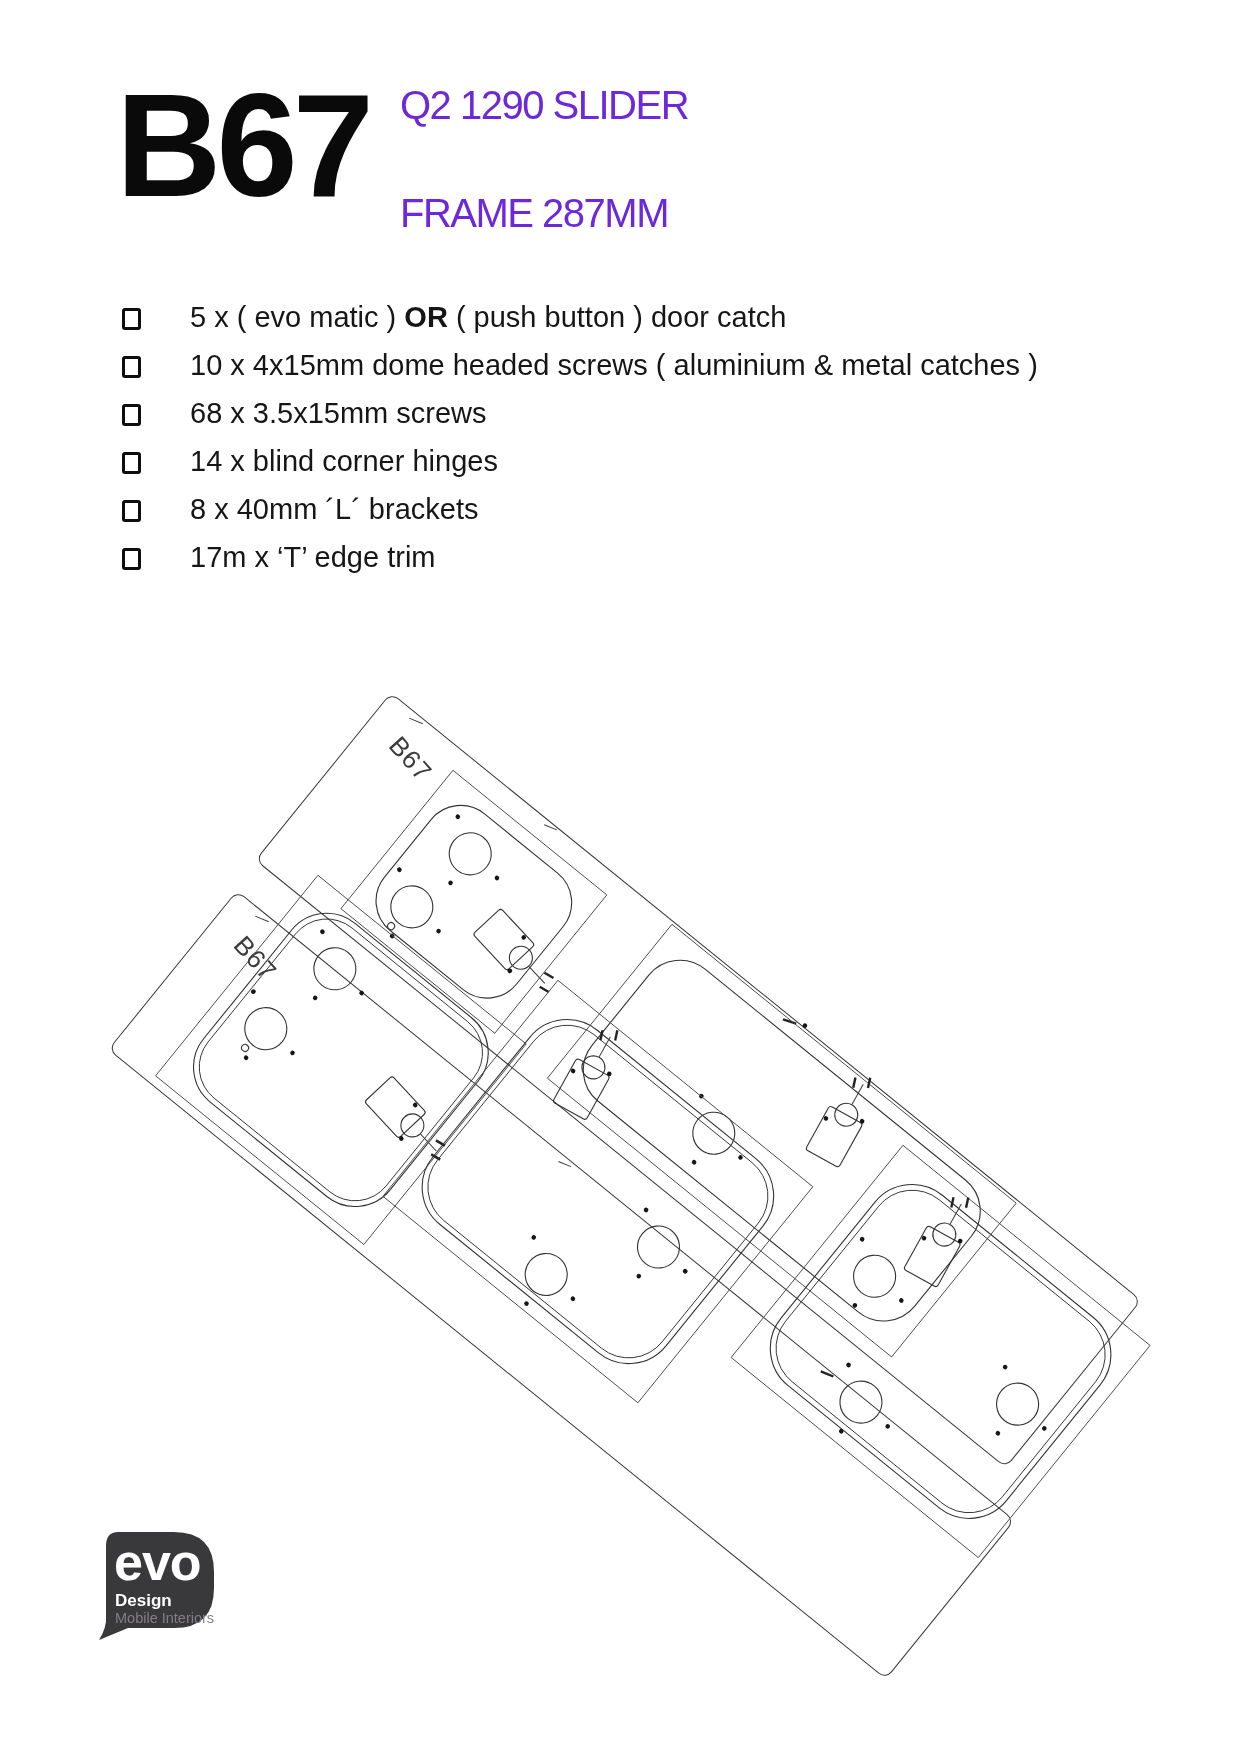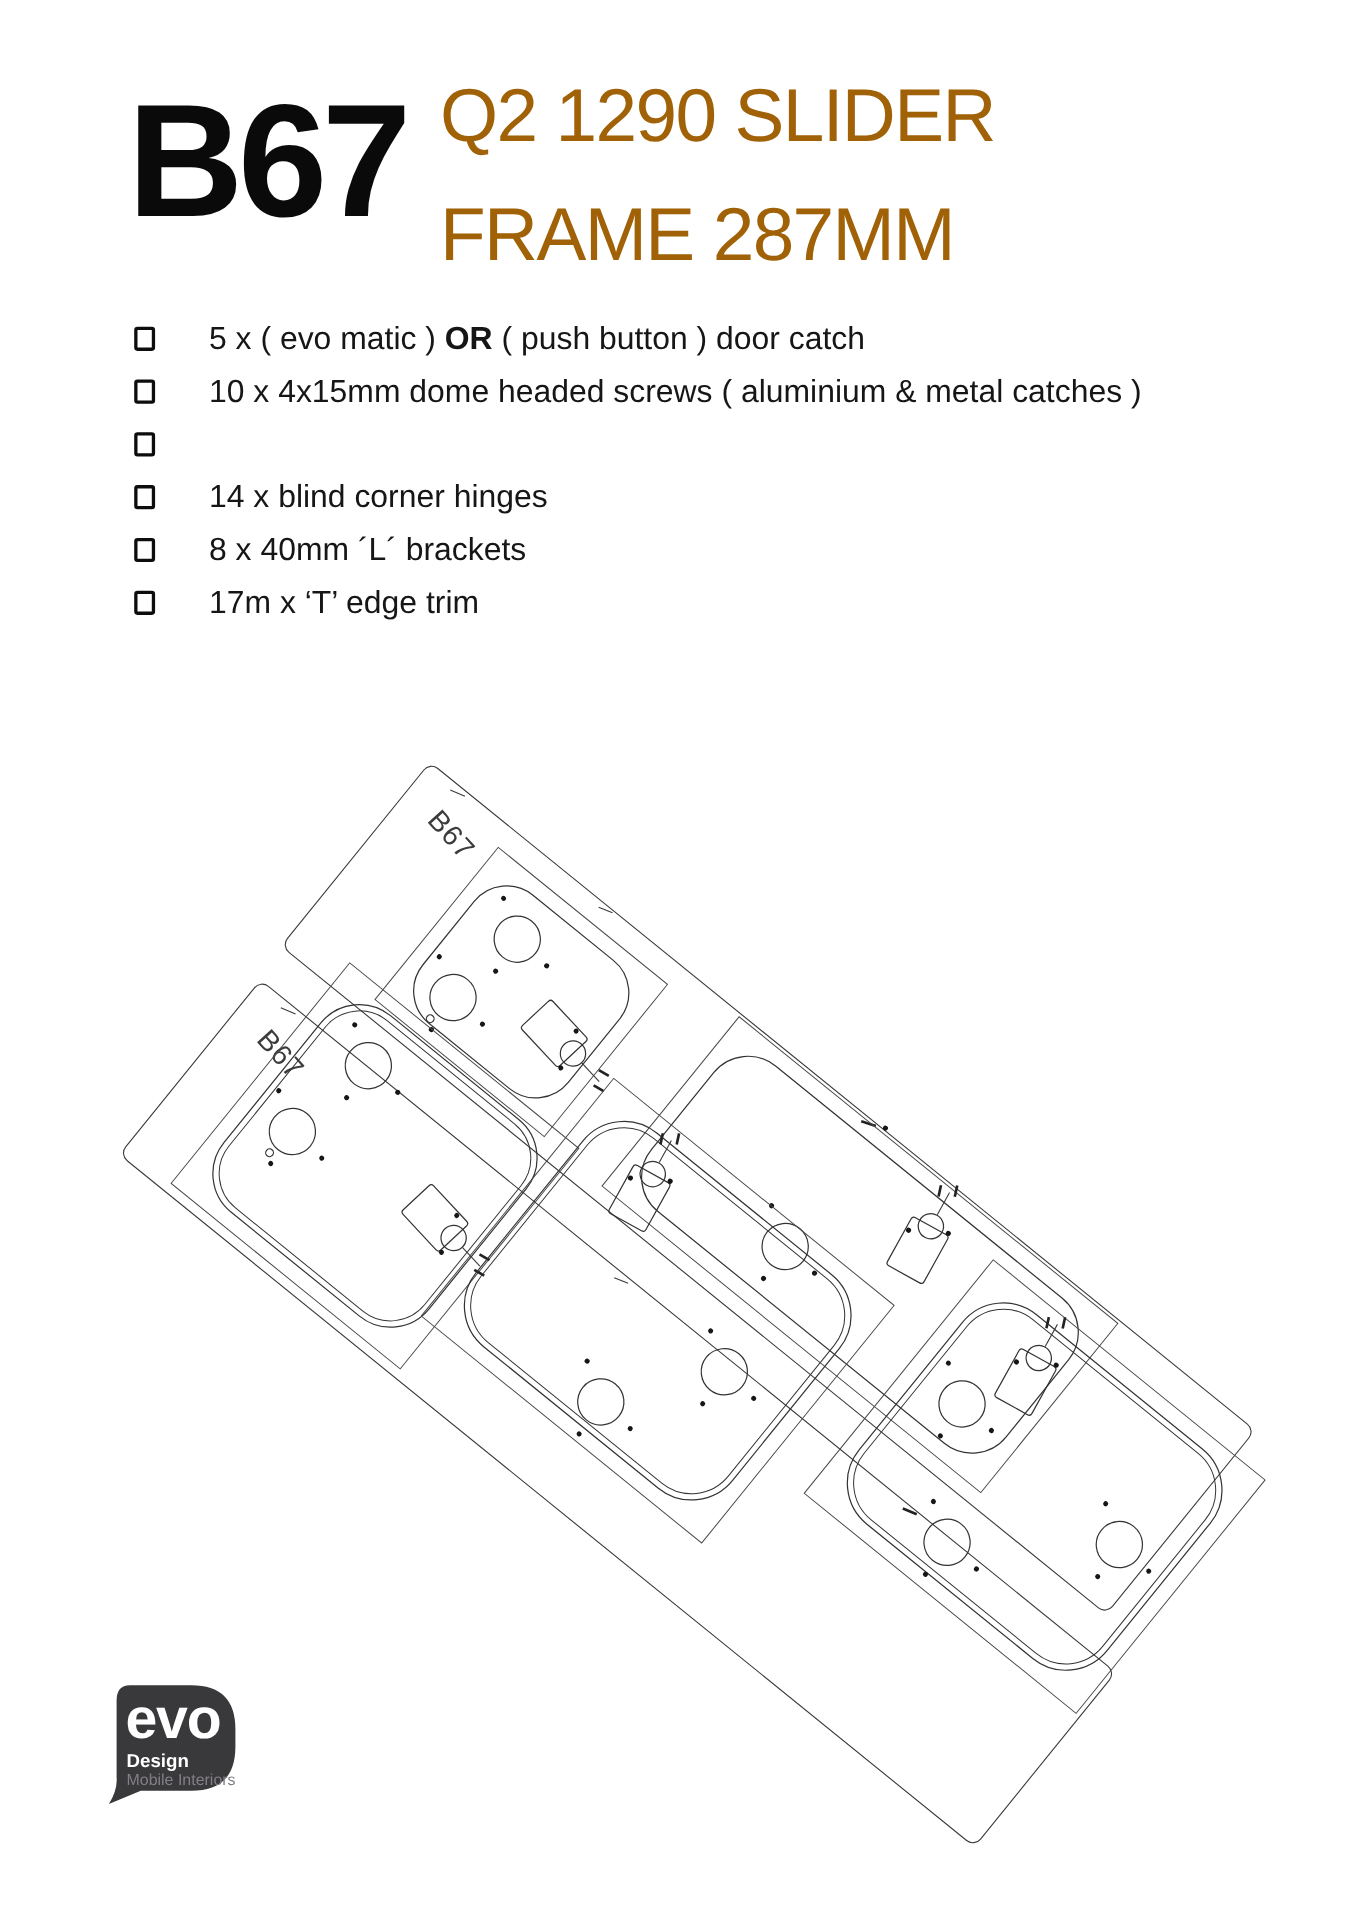--- a/index.html
+++ b/index.html
@@ -9,32 +9,32 @@
     font-family:"Liberation Sans", sans-serif; color:#1b1b1b;text-decoration:underline;
   }
   
   .doc-code{
     position:absolute; left:116px; top:73px;
     font-size:146px; font-weight:bold; letter-spacing:-5px;
     line-height:146px; color:#0a0a0a; white-space:nowrap;
   }
   .subtitle-line{
     position:absolute; left:400px;
-    font-size:68px; font-weight:normal; letter-spacing:-1.5px;
-    line-height:52px; color:#a16207; white-space:nowrap;
+    font-size:40px; font-weight:normal; letter-spacing:-1.5px;
+    line-height:52px; color:#6d28d9; white-space:nowrap;
   }
   .subtitle-line.l1{ top:79px; }
   .subtitle-line.l2{ top:153px;margin-top:34px; }
   
   .checklist{
     position:absolute; left:122px; top:293px;
     list-style:none; margin:0; padding:0;
   }
   .checklist li{
-    display:flex; align-items:flex-start;
+    display:flex; align-items:center;
     height:48px; font-size:29px; line-height:31px; color:#161616;
     white-space:nowrap;
   }
   .cb{
     flex:0 0 auto; width:13px; height:16px; margin-top:4px;
     border:3px solid #0d0d0d; border-radius:3px; background:#fff;
   }
   .itx{ margin-left:49px; }
   .itx .b{ font-weight:bold; }
   
@@ -71,20 +71,21 @@
       <li>
         <span class="cb"></span>
         <span class="itx"><span>5 x ( evo matic ) </span><span class="b">OR</span><span> ( push button ) door catch</span></span>
       </li>
       <li>
         <span class="cb"></span>
         <span class="itx"><span>10 x 4x15mm dome headed screws ( aluminium &amp; metal catches )</span><span class="b"></span><span></span></span>
       </li>
       <li>
         <span class="cb"></span>
+        <span class="itx"><span>68 x 3.5x15mm screws</span><span class="b"></span><span></span></span>
       </li>
       <li>
         <span class="cb"></span>
         <span class="itx"><span>14 x blind corner hinges</span><span class="b"></span><span></span></span>
       </li>
       <li>
         <span class="cb"></span>
         <span class="itx"><span>8 x 40mm ´L´ brackets</span><span class="b"></span><span></span></span>
       </li>
       <li>

